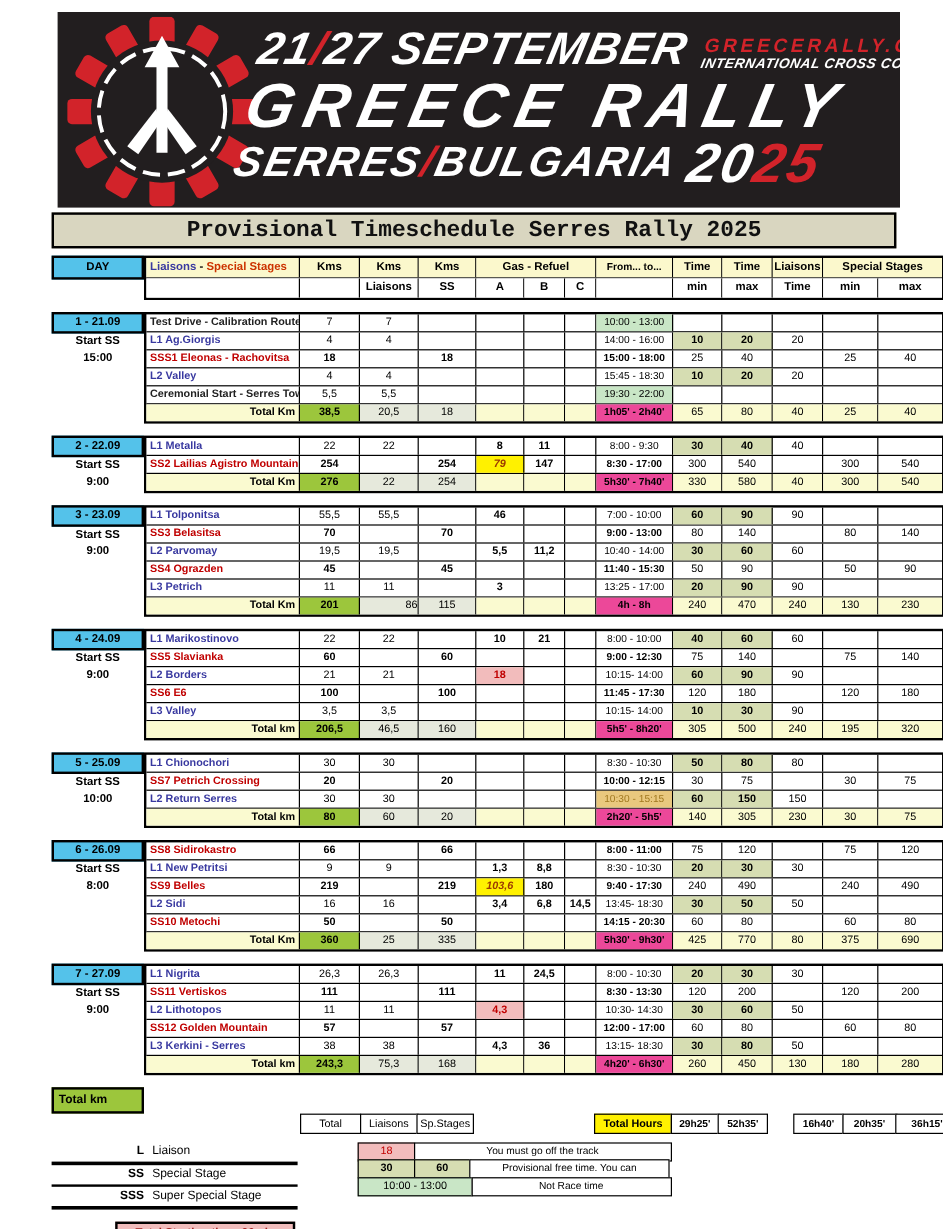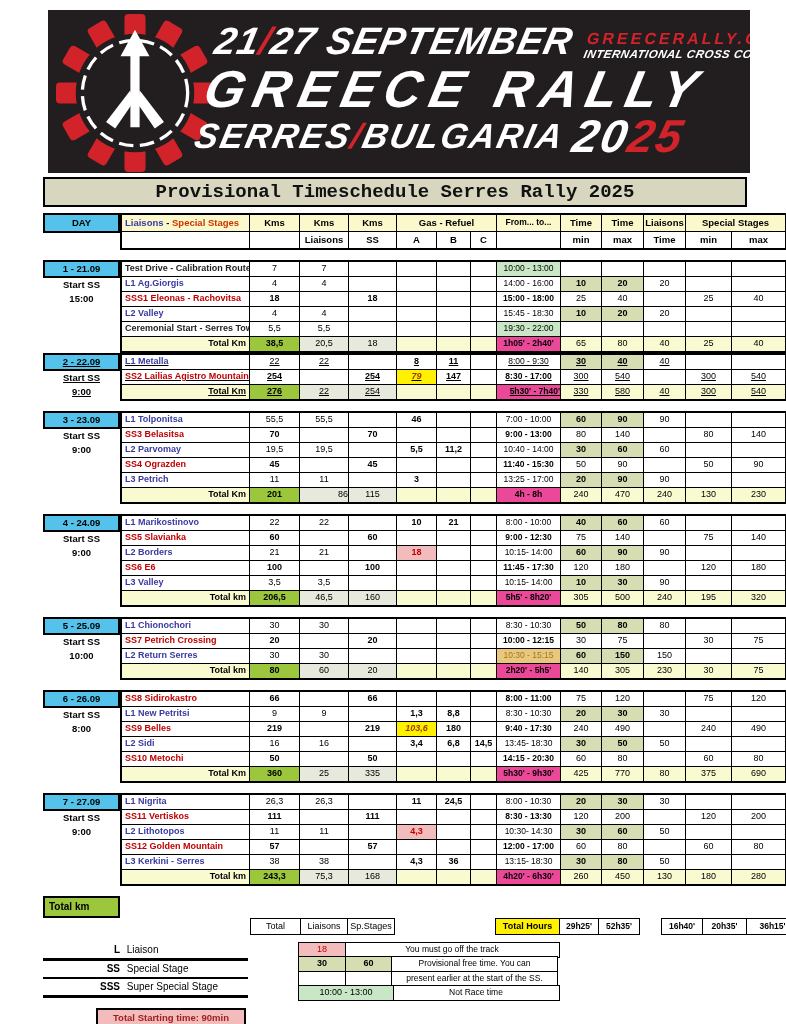--- a/index.html
+++ b/index.html
@@ -255,21 +255,21 @@
           <div style="width: 26px; flex: 0 0 26px;"></div>
           <div class="dur" style="width: 64px; flex: 0 0 64px;">1h05' - 2h40'</div>
           <div class="norm" style="width: 41px; flex: 0 0 41px;">65</div>
           <div class="norm" style="width: 42px; flex: 0 0 42px;">80</div>
           <div class="norm" style="width: 42px; flex: 0 0 42px;">40</div>
           <div class="norm" style="width: 46px; flex: 0 0 46px;">25</div>
           <div class="norm" style="width: 53px; flex: 0 0 53px;">40</div>
         </div>
       </div>
     </div>
-    <div class="dayrow" style=" text-decoration: underline;">
+    <div class="dayrow" style="margin-top: 10px;">
       <div class="daycol">
         <div class="daylabel">2 - 22.09</div>
         <div class="startlbl">Start SS</div>
         <div class="startlbl">9:00</div>
       </div>
       <div class="tpart">
         <div class="trow">
           <div class="namecell t-L" style="width: 128px; flex: 0 0 128px;">L1 Metalla</div>
           <div class="norm" style="width: 50px; flex: 0 0 50px;">22</div>
           <div class="norm" style="width: 49px; flex: 0 0 49px;">22</div>
@@ -300,21 +300,21 @@
           <div class="norm" style="width: 53px; flex: 0 0 53px;">540</div>
         </div>
         <div class="trow totalrow">
           <div class="namecell tlabel" style="width: 128px; flex: 0 0 128px;">Total Km</div>
           <div class="kmgreen" style="width: 50px; flex: 0 0 50px;">276</div>
           <div class="gray" style="width: 49px; flex: 0 0 49px;">22</div>
           <div class="gray" style="width: 48px; flex: 0 0 48px;">254</div>
           <div style="width: 40px; flex: 0 0 40px;"></div>
           <div style="width: 34px; flex: 0 0 34px;"></div>
           <div style="width: 26px; flex: 0 0 26px;"></div>
-          <div class="dur" style="width: 64px; flex: 0 0 64px; text-align: right;">5h30' - 7h40'</div>
+          <div class="dur" style="width: 64px; flex: 0 0 64px;">5h30' - 7h40'</div>
           <div class="norm" style="width: 41px; flex: 0 0 41px;">330</div>
           <div class="norm" style="width: 42px; flex: 0 0 42px;">580</div>
           <div class="norm" style="width: 42px; flex: 0 0 42px;">40</div>
           <div class="norm" style="width: 46px; flex: 0 0 46px;">300</div>
           <div class="norm" style="width: 53px; flex: 0 0 53px;">540</div>
         </div>
       </div>
     </div>
     <div class="dayrow" style="margin-top: 10px;">
       <div class="daycol">
@@ -814,22 +814,17 @@
       <div class="legrow">
         <div class="lg-pink firstc" style="width: 48px; flex: 0 0 48px;">18</div>
         <div class="legdesc" style="width: 215px; flex: 0 0 215px; font-size: 8.5px;">You must go off the track</div>
       </div>
       <div class="legrow">
         <div class="lg-green firstc" style="width: 48px; flex: 0 0 48px;">30</div>
         <div class="lg-green" style="width: 48px; flex: 0 0 48px;">60</div>
         <div class="legdesc" style="width: 167px; flex: 0 0 167px; font-size: 8.5px;">Provisional free time. You can</div>
       </div>
       <div class="legrow">
-        <div class="lg-plain firstc" style="width: 48px; flex: 0 0 48px;"></div>
-        <div class="lg-plain" style="width: 48px; flex: 0 0 48px;"></div>
-        <div class="legdesc" style="width: 167px; flex: 0 0 167px; font-size: 8.5px;">present earlier at the start of the SS.</div>
-      </div>
-      <div class="legrow">
         <div class="lg-ltgreen firstc" style="width: 96px; flex: 0 0 96px;">10:00 - 13:00</div>
         <div class="legdesc" style="width: 167px; flex: 0 0 167px; font-size: 8.5px;">Not Race time</div>
       </div>
     </div>
 </div>
 
 </body></html>

